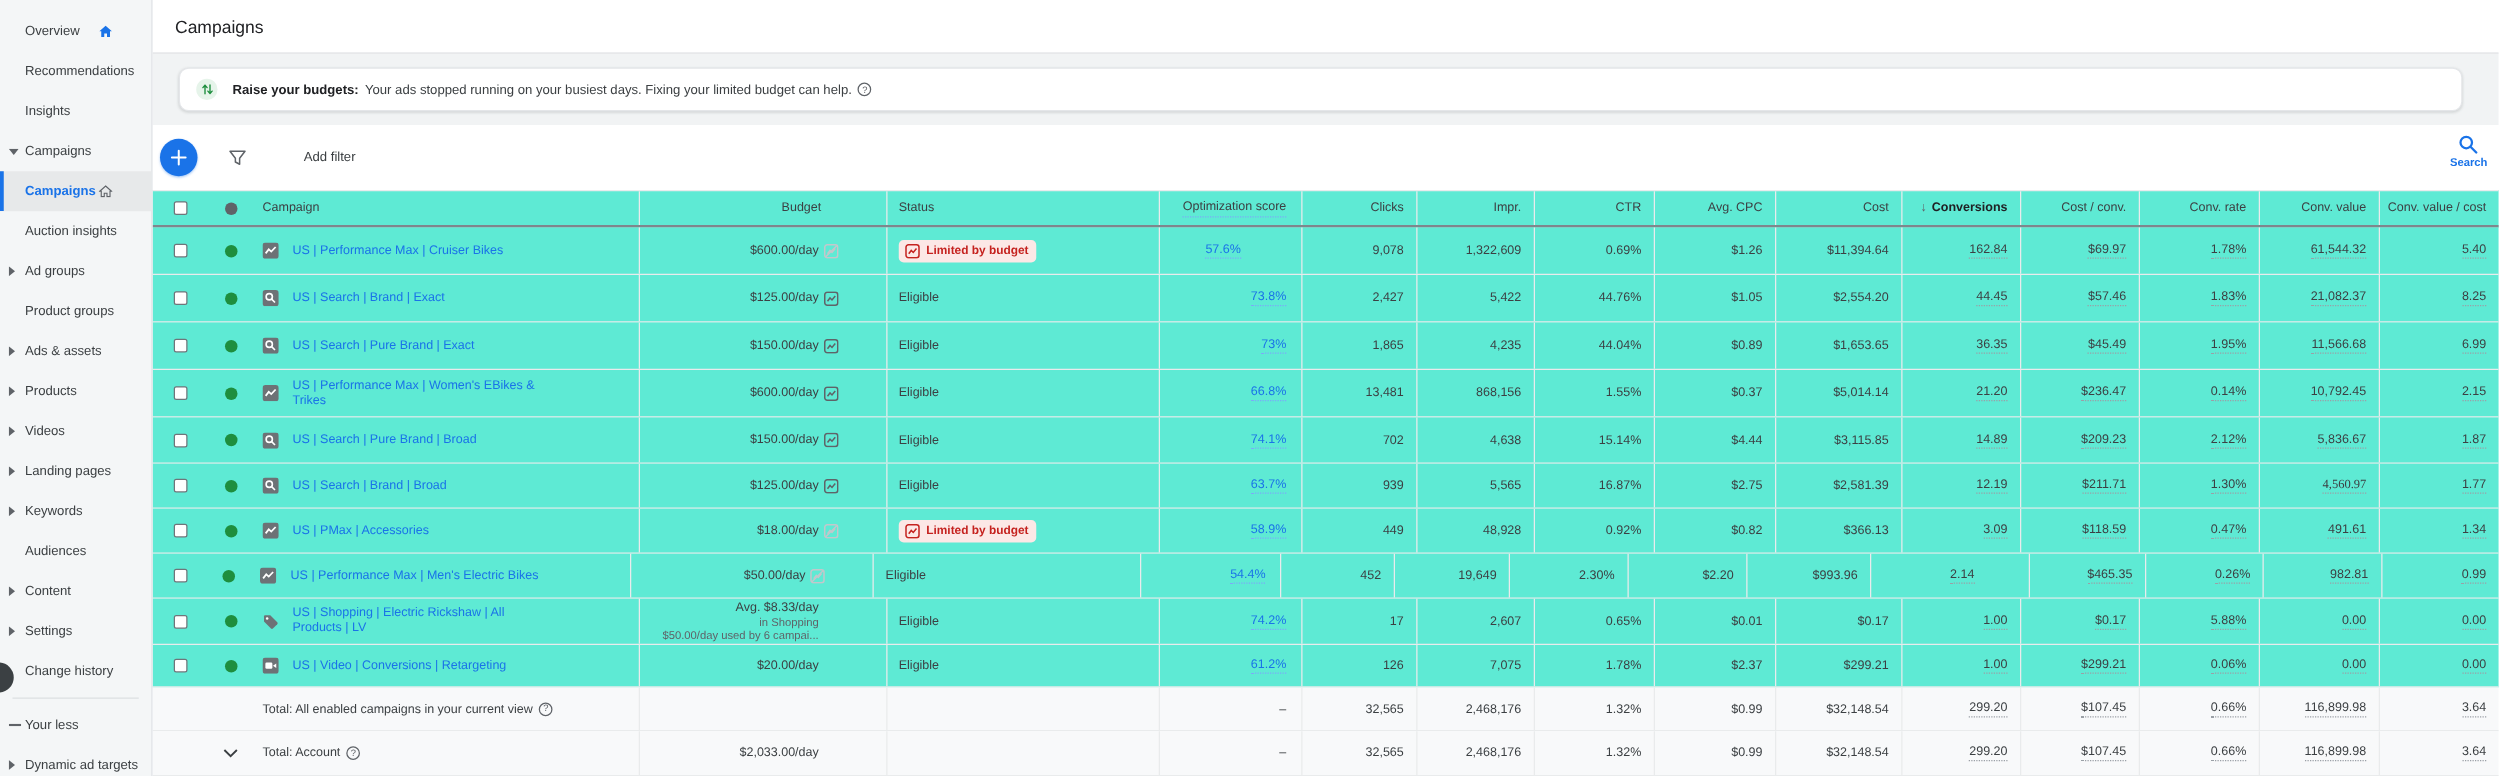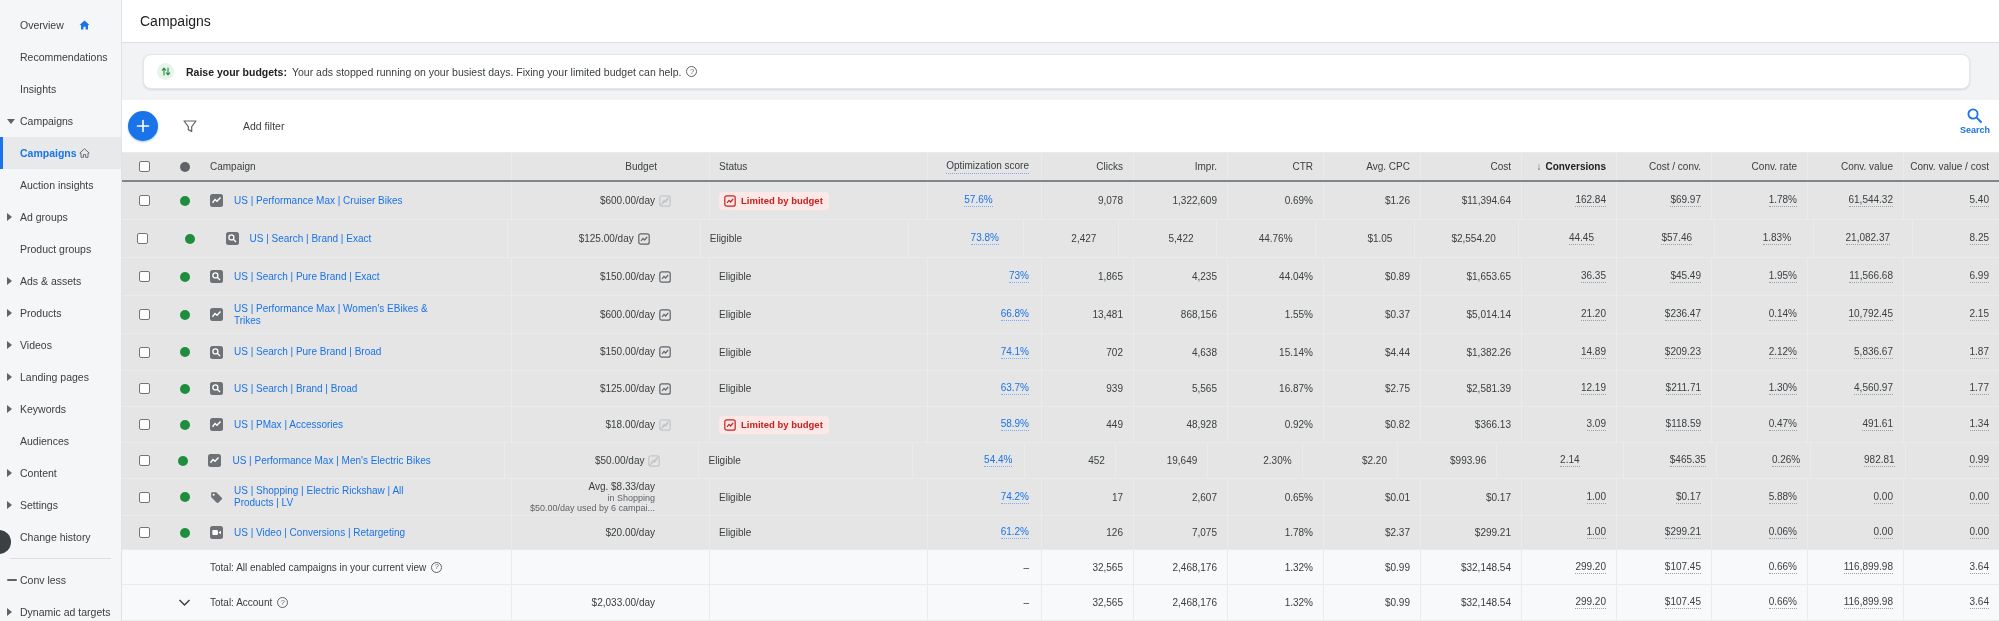--- a/index.html
+++ b/index.html
@@ -32,21 +32,21 @@
 
   .toolbar { height:52px; background:#fff; display:flex; align-items:center; position:relative; padding-left:6px; }
   .add-btn { width:30px; height:30px; border-radius:50%; background:#1a73e8; display:flex; align-items:center; justify-content:center; cursor:pointer; box-shadow:0 1px 2px rgba(26,115,232,.4); }
   .funnel { margin-left:25px; display:flex; cursor:pointer; }
   .add-filter-label { margin-left:46px; font-size:10.5px; color:#3c4043; cursor:pointer; }
   .search-box { position:absolute; right:9px; top:7px; display:flex; flex-direction:column; align-items:center; cursor:pointer; }
   .search-label { font-size:9px; font-weight:700; color:#1a73e8; margin-top:1px; }
 
   
   .table { }
-  .trow { display:flex; background:#e5e5e5; border-bottom:1px solid #e9ebec; }
+  .trow { display:flex; background:#5eead4; border-bottom:1px solid #e9ebec; }
   .t-head { height:30px; border-top:1px solid #e9ebec; border-bottom:2px solid #7f868c; }
   .cell { height:100%; display:flex; align-items:center; font-size:10px; overflow:hidden; }
   .cell.right { justify-content:flex-end; padding-right:10px; text-align:right; }
   .cell.vline { border-left:1px solid #e9ebec; }
   .hcell { font-weight:500; color:#3c4043; white-space:nowrap; cursor:pointer; }
   .hcell .sort-arrow { color:#5f6368; margin-right:4px; font-weight:400; }
   .hcell .sorted { color:#202124; font-weight:700; }
   .opt-hdr { border-bottom:1px dotted #7baaf7; padding-bottom:2px; }
 
   .cb-cell { width:45px; justify-content:center; }
@@ -189,21 +189,21 @@
       <div class="nav-item">
         <span class="nav-label">Change history</span>
       </div>
       <div class="nav-divider"></div>
       <div class="nav-item">
         <span class="caret">
           <svg width="10" height="2" viewBox="0 0 10 2">
             <rect width="10" height="2" rx="1" fill="#5f6368"></rect>
           </svg>
         </span>
-        <span class="nav-label">Conv less</span>
+        <span class="nav-label">Your less</span>
       </div>
       <div class="nav-item">
         <span class="caret">
           <svg width="5" height="8" viewBox="0 0 5 8">
             <path d="M0 0 L5 4 L0 8 Z" fill="#5f6368"></path>
           </svg>
         </span>
         <span class="nav-label">Dynamic ad targets</span>
       </div>
     </div>
@@ -370,21 +370,21 @@
         <div class="cell right vline" style="width: 96px;">
           <span class="du">1.78%</span>
         </div>
         <div class="cell right vline" style="width: 96px;">
           <span class="du">61,544.32</span>
         </div>
         <div class="cell right vline" style="width: 96px;">
           <span class="du">5.40</span>
         </div>
       </div>
-      <div class="trow data-row" style="height: 38px; gap: 12px;">
+      <div class="trow data-row" style="height: 38px;">
         <div class="cell cb-cell">
           <div class="cb"></div>
         </div>
         <div class="cell dot-cell">
           <div class="dot green"></div>
         </div>
         <div class="cell c-campaign" style="width: 309px;">
           <span class="type-icon">
             <svg width="13" height="13" viewBox="0 0 13 13">
               <rect width="13" height="13" rx="2.5" fill="#6d7276"></rect>
@@ -612,21 +612,21 @@
         <div class="cell right vline" style="width: 94px;">
           <span>4,638</span>
         </div>
         <div class="cell right vline" style="width: 96px;">
           <span>15.14%</span>
         </div>
         <div class="cell right vline" style="width: 97px;">
           <span>$4.44</span>
         </div>
         <div class="cell right vline" style="width: 101px;">
-          <span>$1,382.26</span>
+          <span>$3,115.85</span>
         </div>
         <div class="cell right vline" style="width: 95px;">
           <span class="du">14.89</span>
         </div>
         <div class="cell right vline" style="width: 95px;">
           <span class="du">$209.23</span>
         </div>
         <div class="cell right vline" style="width: 96px;">
           <span class="du">2.12%</span>
         </div>
@@ -688,21 +688,21 @@
         </div>
         <div class="cell right vline" style="width: 95px; justify-content: flex-end;">
           <span class="du">12.19</span>
         </div>
         <div class="cell right vline" style="width: 95px;">
           <span class="du">$211.71</span>
         </div>
         <div class="cell right vline" style="width: 96px;">
           <span class="du">1.30%</span>
         </div>
-        <div class="cell right vline" style="width: 96px;">
+        <div class="cell right vline" style="width: 96px; font-family: Liberation Serif, serif;">
           <span class="du">4,560.97</span>
         </div>
         <div class="cell right vline" style="width: 96px;">
           <span class="du">1.77</span>
         </div>
       </div>
       <div class="trow data-row" style="height: 36px;">
         <div class="cell cb-cell">
           <div class="cb"></div>
         </div>

